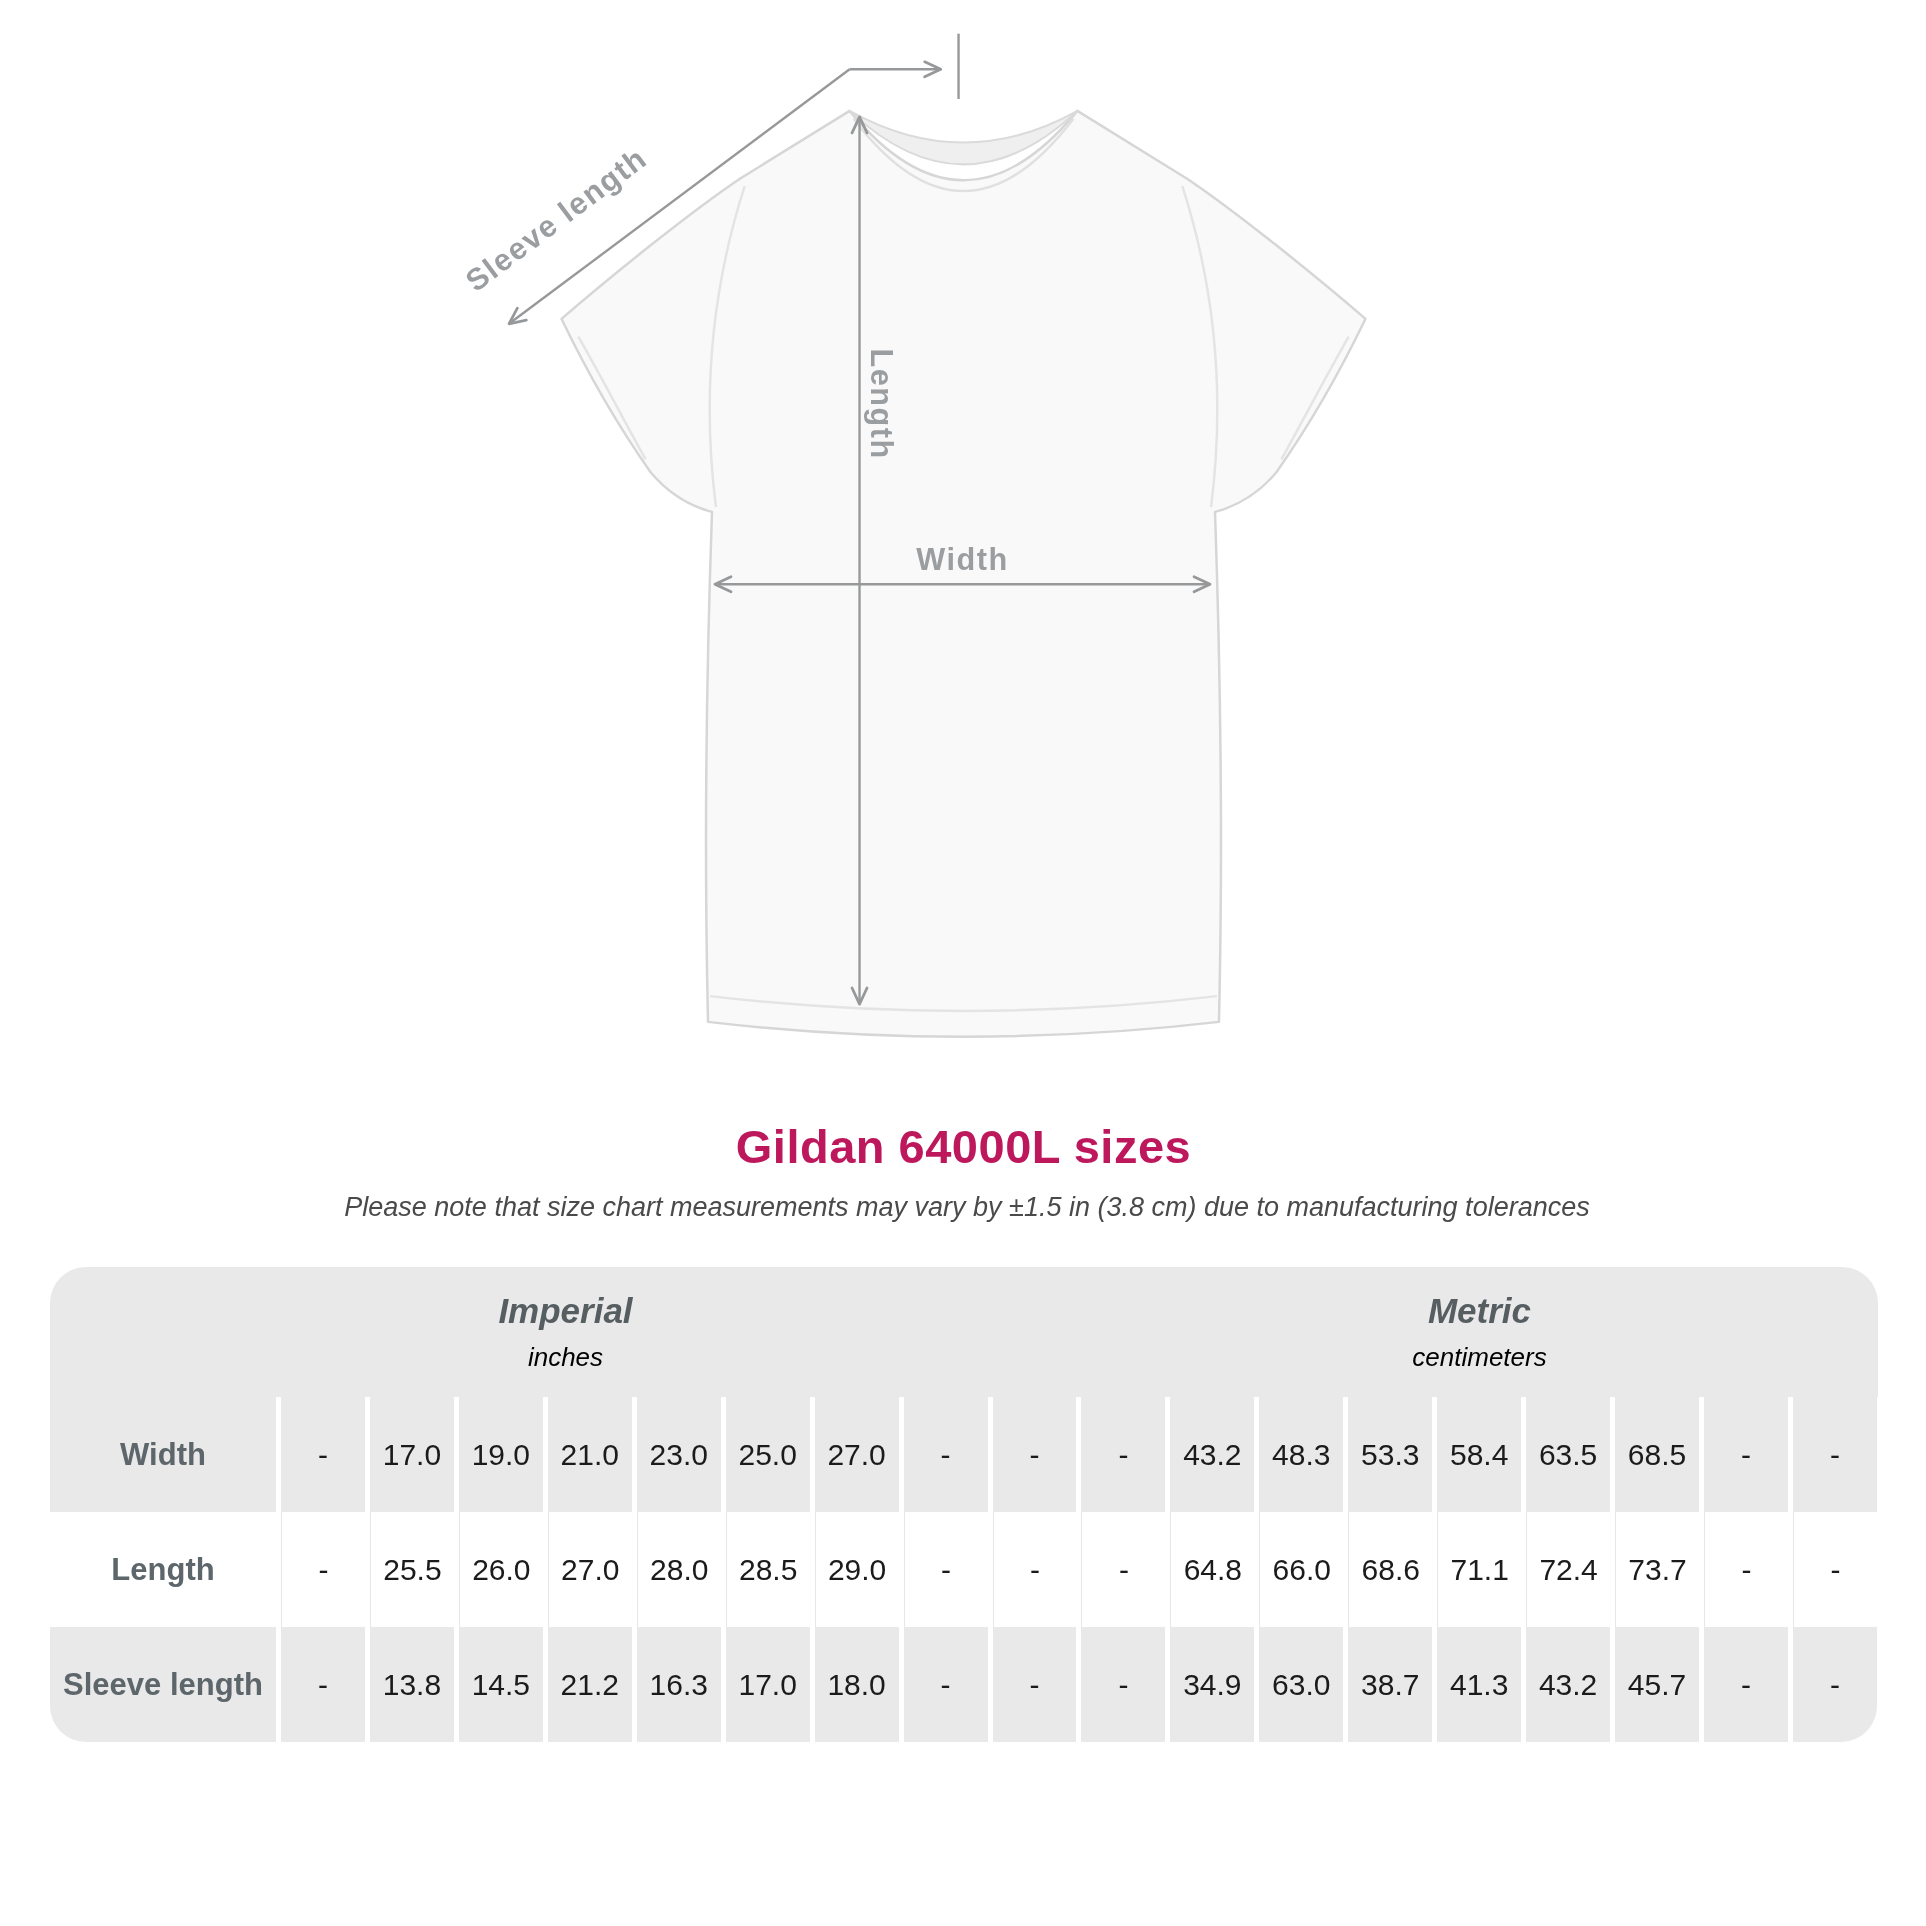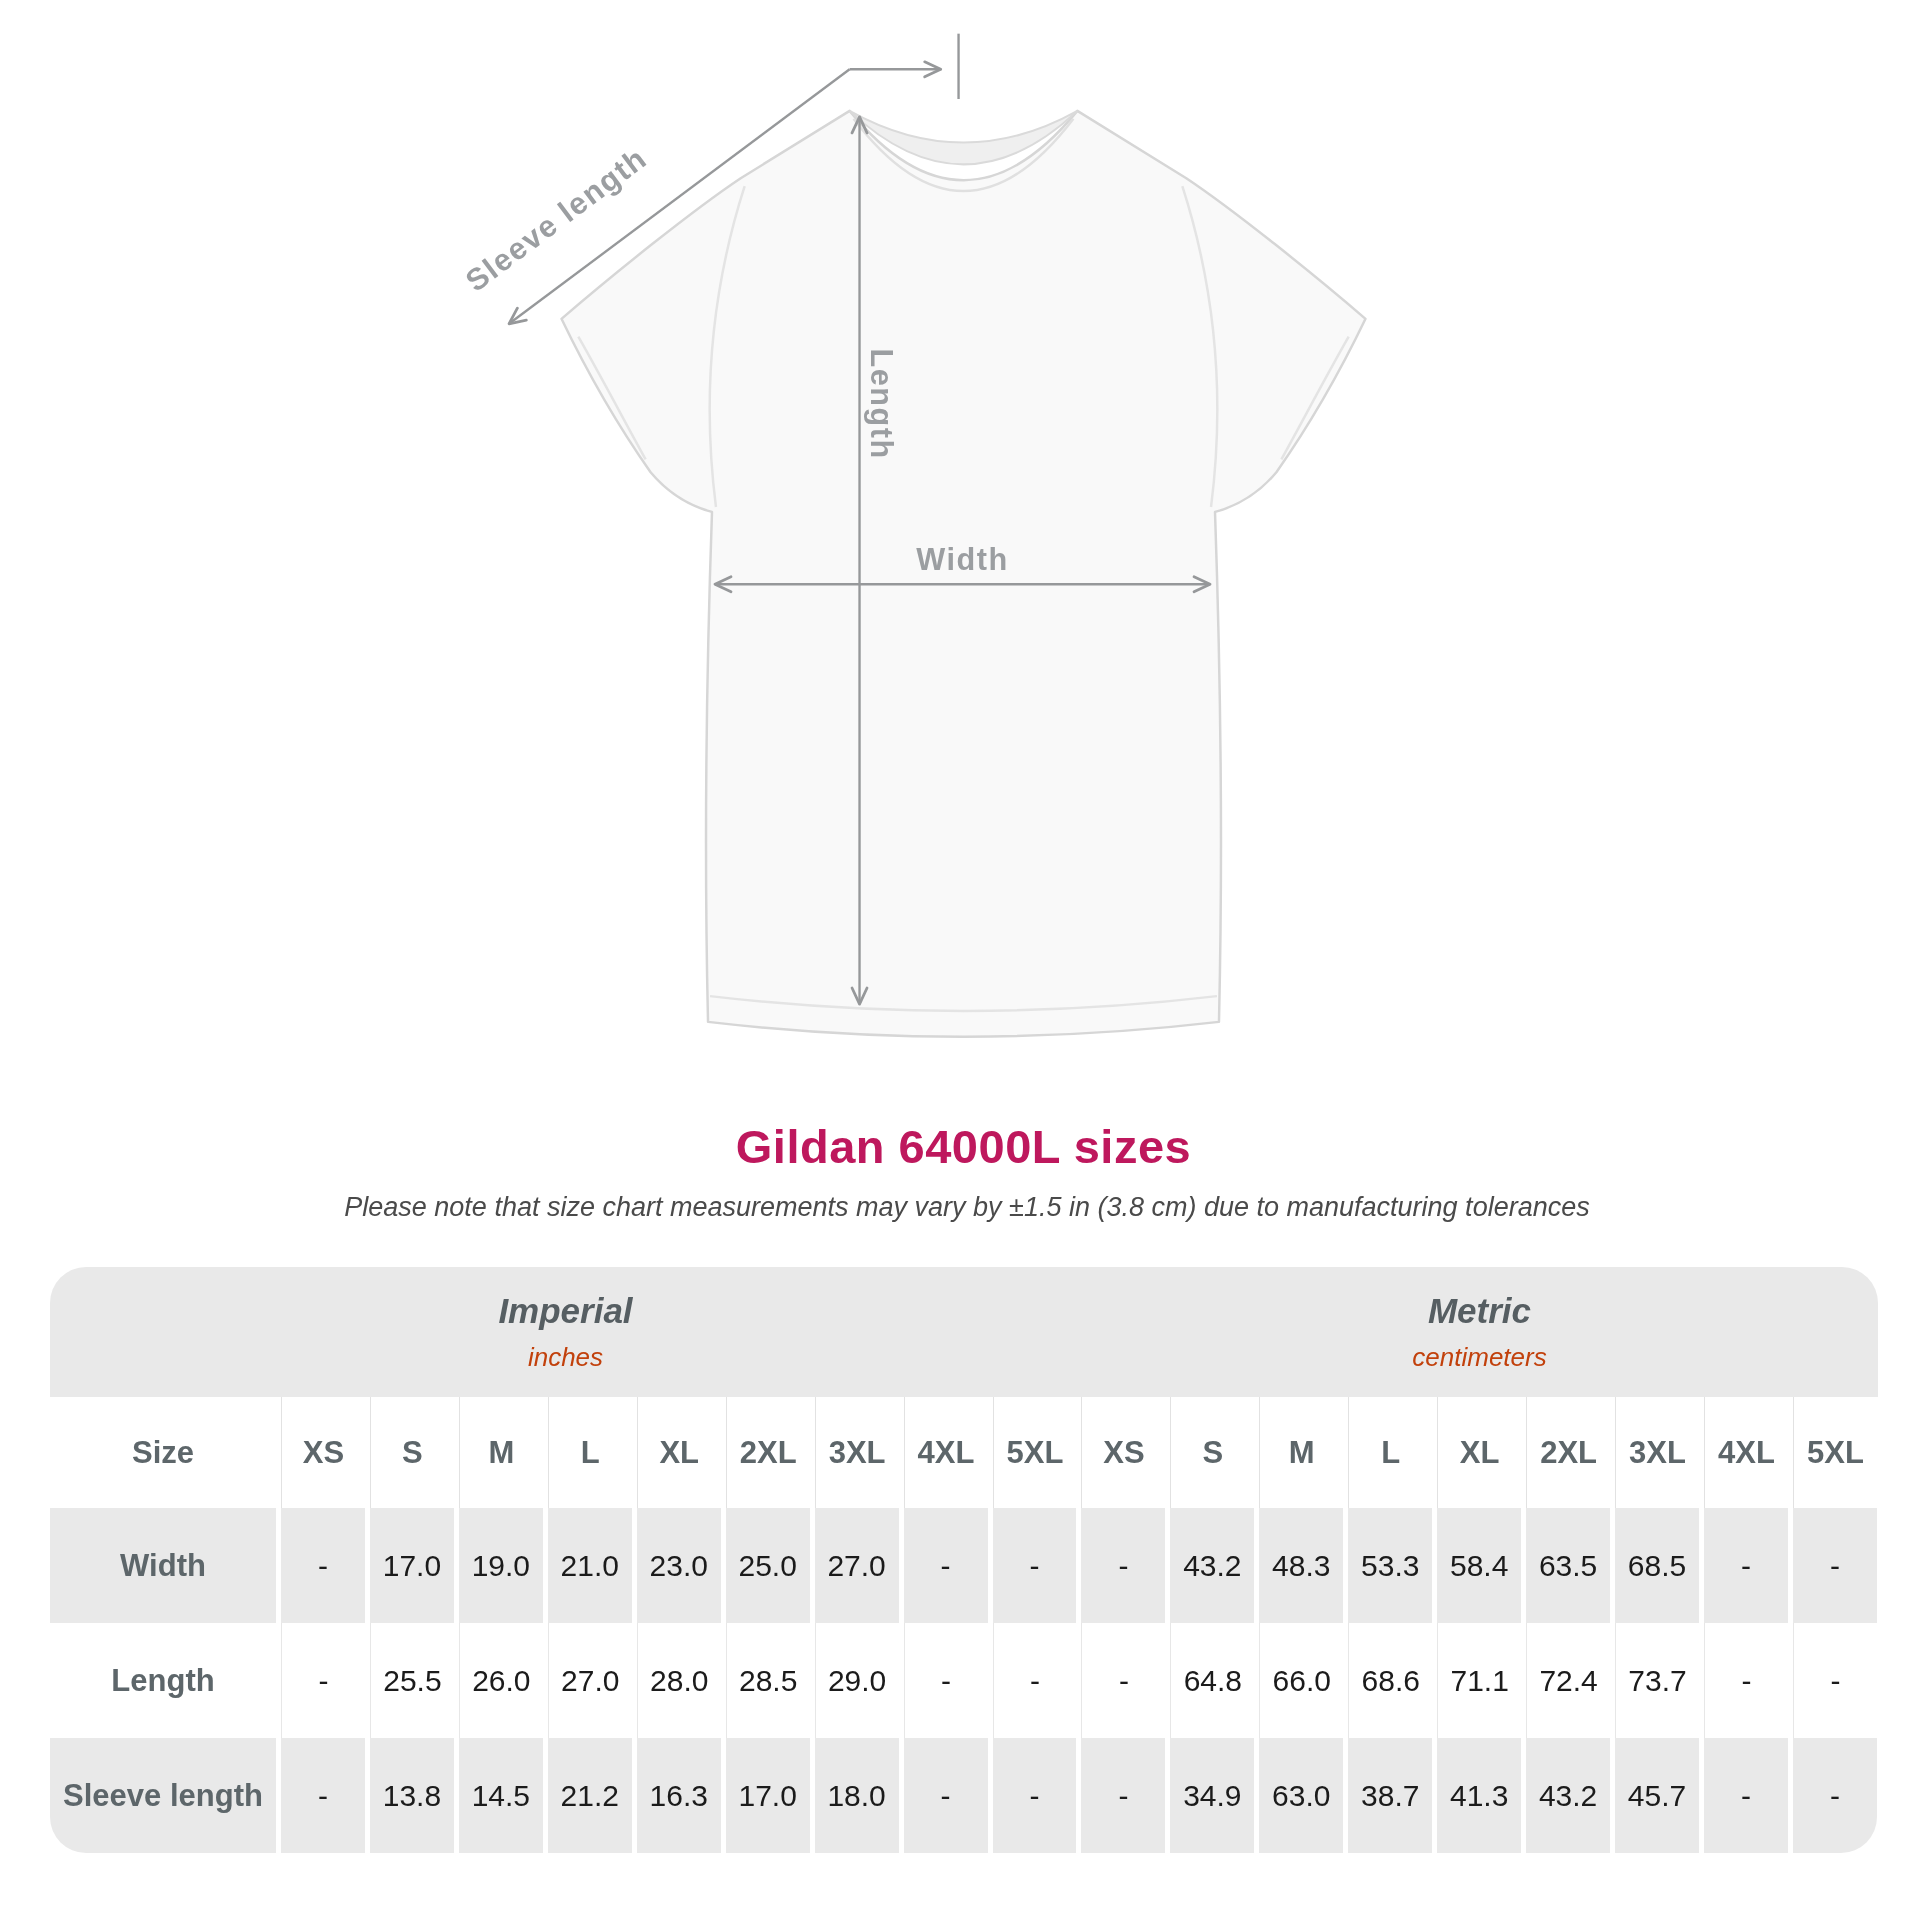--- a/index.html
+++ b/index.html
@@ -16,21 +16,21 @@
   .page-title { margin:0; font-size:47px; font-weight:bold; color:#be185d; letter-spacing:0.5px; }
   .page-note { margin:18px 0 0 7px; font-size:27px; font-style:italic; color:#4a4a4a; }
 
   
   .table-wrap { position:absolute; top:1267px; left:50px; width:1828px; }
   .units-header { display:flex; height:130px; background:#e9e9e9; border-radius:36px 36px 0 0; }
   .unit-group { display:flex; flex-direction:column; align-items:center; justify-content:center; }
   .unit-group.imperial { width:1031px; }
   .unit-group.metric { flex:1; }
   .unit-label { font-size:35px; font-weight:bold; font-style:italic; color:#565e62; }
-  .unit-sub   { margin-top:11px; font-size:26px; font-style:italic; color:#c2410c; }
+  .unit-sub   { margin-top:11px; font-size:26px; font-style:italic; color:#000000; }
 
   table.size-table { width:1837px; margin-left:-5px; table-layout:fixed;
                      border-collapse:separate; border-spacing:5px 0; }
   table.size-table col.c-lbl { width:226px; }
   table.size-table th, table.size-table td { padding:0; text-align:center; vertical-align:middle; }
   tr.head-row th { height:111px; background:#ffffff; font-size:31px; font-weight:bold; color:#5d666a; }
   tr.data-row td { height:115px; font-size:30px; color:#1b1b1b; font-weight:normal; }
   tr.data-row td.lbl { font-size:31px; font-weight:bold; color:#5d666a; }
   tr.stripe td { background:#e9e9e9; }
   tr.plain  td { background:#ffffff; }
@@ -126,41 +126,20 @@
           <col>
           <col>
           <col>
           <col>
           <col>
           <col>
           <col>
           <col>
       </colgroup>
       <tbody>
-        <tr class="head-row">
-          <th>Size</th>
-          <th>XS</th>
-          <th>S</th>
-          <th>M</th>
-          <th>L</th>
-          <th>XL</th>
-          <th>2XL</th>
-          <th>3XL</th>
-          <th>4XL</th>
-          <th>5XL</th>
-          <th>XS</th>
-          <th>S</th>
-          <th>M</th>
-          <th>L</th>
-          <th>XL</th>
-          <th>2XL</th>
-          <th>3XL</th>
-          <th>4XL</th>
-          <th>5XL</th>
-        </tr>
 
         <tr class="data-row stripe">
           <td class="lbl">Width</td>
           <td>-</td>
           <td>17.0</td>
           <td>19.0</td>
           <td>21.0</td>
           <td>23.0</td>
           <td>25.0</td>
           <td>27.0</td>

